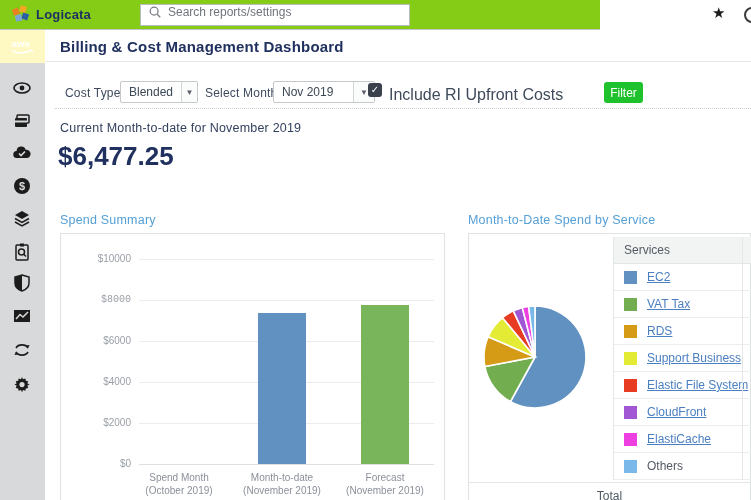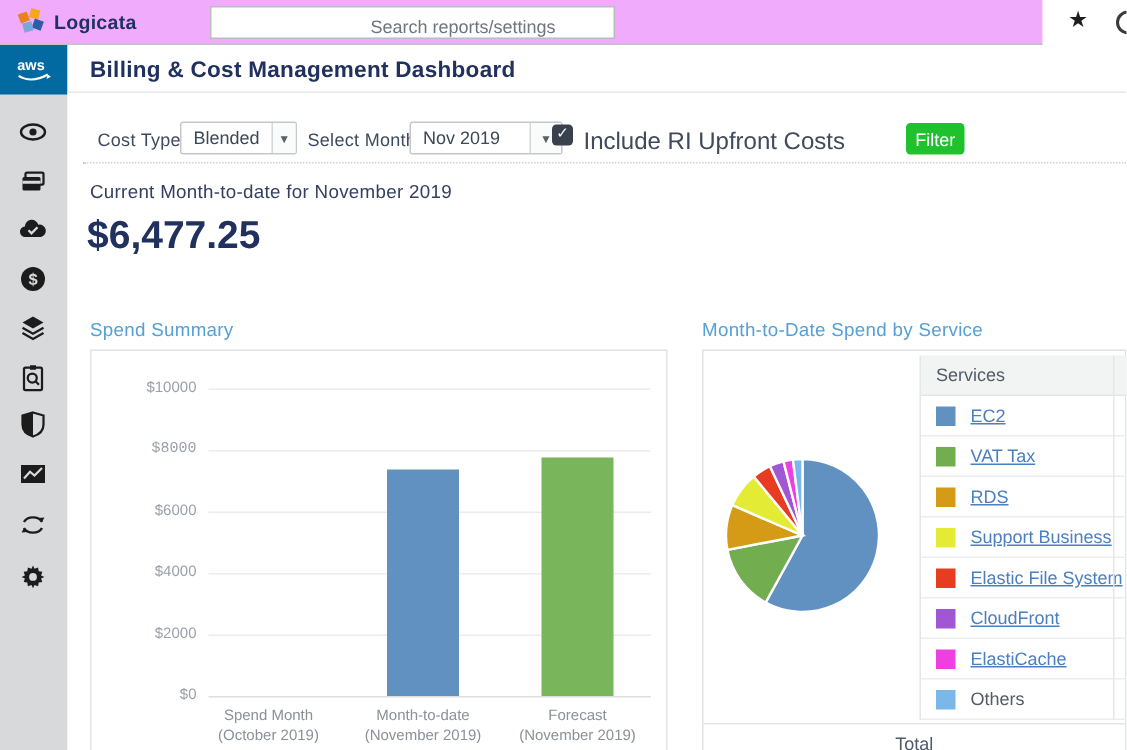--- a/index.html
+++ b/index.html
@@ -1,35 +1,35 @@
 <!DOCTYPE html>
 <html><head>
 <meta charset="utf-8">
 <style>
   * { margin:0; padding:0; box-sizing:border-box; }
   html,body { width:751px; height:500px; overflow:hidden; background:#fff;
     font-family:"Liberation Sans", sans-serif; position:relative; }
 
   
-  .topbar { position:absolute; left:0; top:0; width:695px; height:30px;
-    background:#f0abfc; border-bottom:1px solid #c2c3c4; }
+  .topbar { position:absolute; left:0; top:0; width:600px; height:30px;
+    background:#84cc16; border-bottom:1px solid #c2c3c4; }
   .brand { position:absolute; left:12px; top:5px; display:flex; align-items:center; gap:6px; }
   .brand-name { font-size:13px; font-weight:bold; color:#1f3160; letter-spacing:.2px; }
   .searchbox { position:absolute; left:140px; top:4px; width:270px; height:22px;
-    background:#fff; border:1px solid #b9bdbf; display:flex; align-items:flex-end; padding:0 7px; gap:6px;flex-direction:column; }
+    background:#fff; border:1px solid #b9bdbf; display:flex; align-items:flex-start; padding:0 7px; gap:6px; }
   .searchbox input { border:none; outline:none; flex:1; font-size:12px; color:#444;
     font-family:"Liberation Sans", sans-serif; background:transparent; }
   .searchbox input::placeholder { color:#6f757c; }
   .star { position:absolute; left:712px; top:4px; font-size:15px; color:#1d1d1d; cursor:pointer; }
   .half-circle { position:absolute; left:744px; top:7px; width:16px; height:16px;
     border:2px solid #3a3a3a; border-radius:50%; }
 
   
   .sidebar { position:absolute; left:0; top:30px; width:45px; height:470px; background:#d8d9da; }
-  .aws-tile { position:absolute; left:0; top:0; width:45px; height:33px; background:#0369a1;
+  .aws-tile { position:absolute; left:0; top:0; width:45px; height:33px; background:#fef9c3;
     display:flex; align-items:center; justify-content:center; }
   .side-icon { position:absolute; left:12px; width:20px; height:20px; cursor:pointer; }
 
   
   .content { position:absolute; left:45px; top:30px; width:706px; height:470px; background:#fff; }
   .page-header { position:absolute; left:0; top:0; width:100%; height:32px; border-bottom:1px solid #e8e8e8; }
   .page-title { position:absolute; left:15px; top:8px; font-size:15px; font-weight:bold; color:#20315f; letter-spacing:.2px; }
 
   .flabel { position:absolute; top:56px; font-size:12px; color:#3e4a5e; letter-spacing:.2px; }
   .dropdown { position:absolute; top:51px; height:22px; background:#fff; border:1px solid #c4c8ca;

